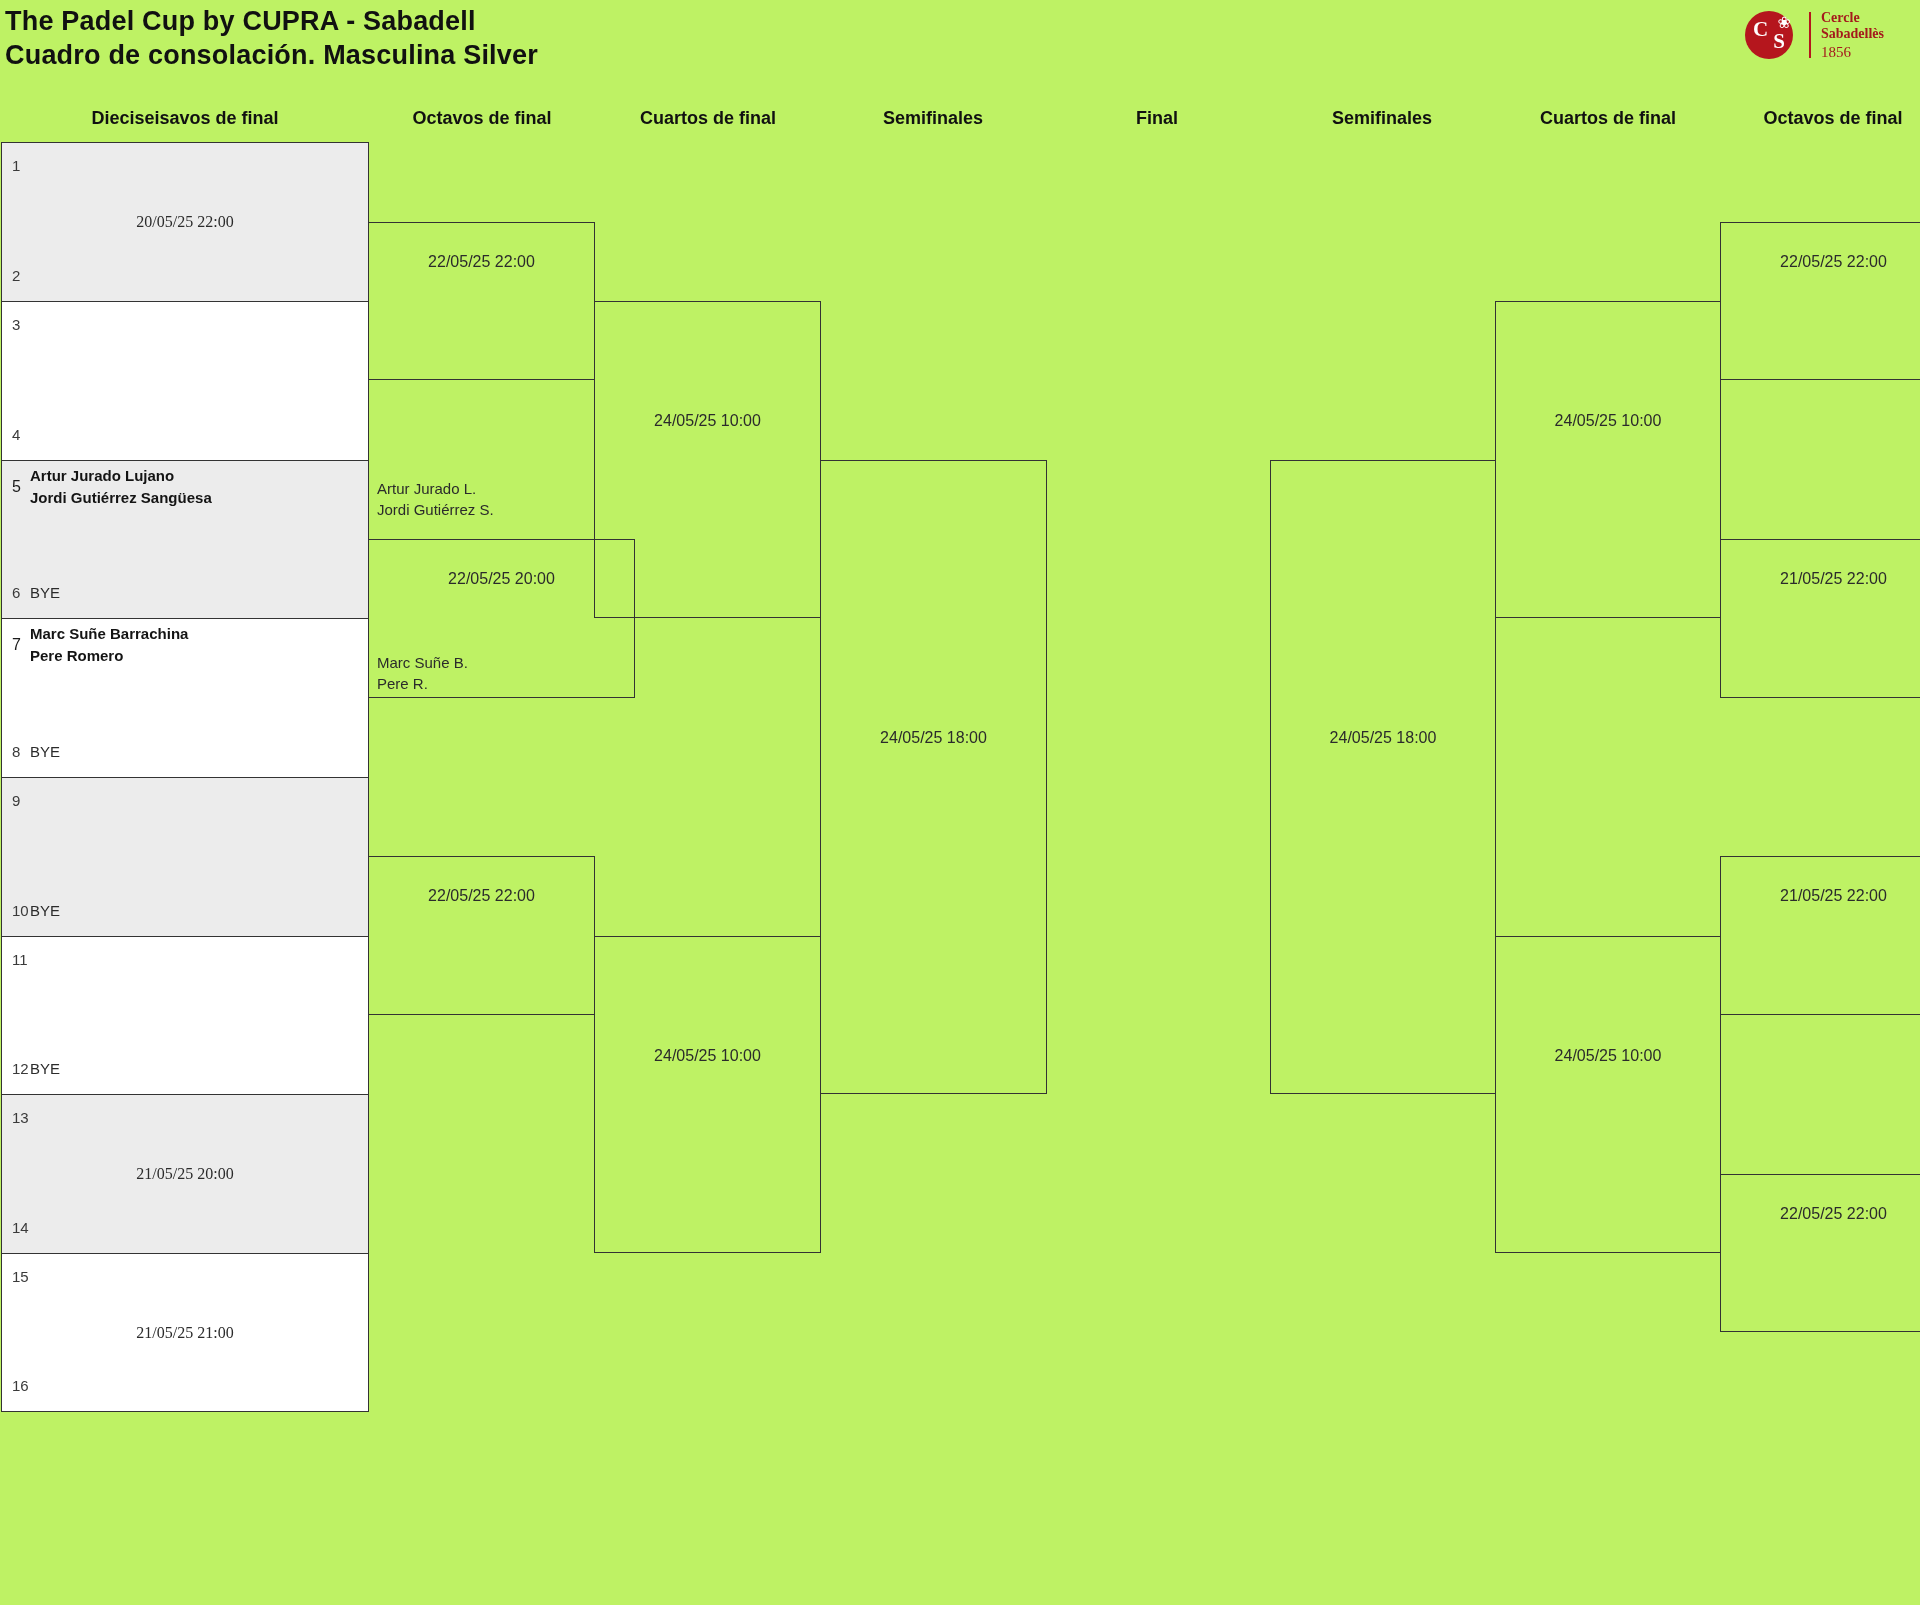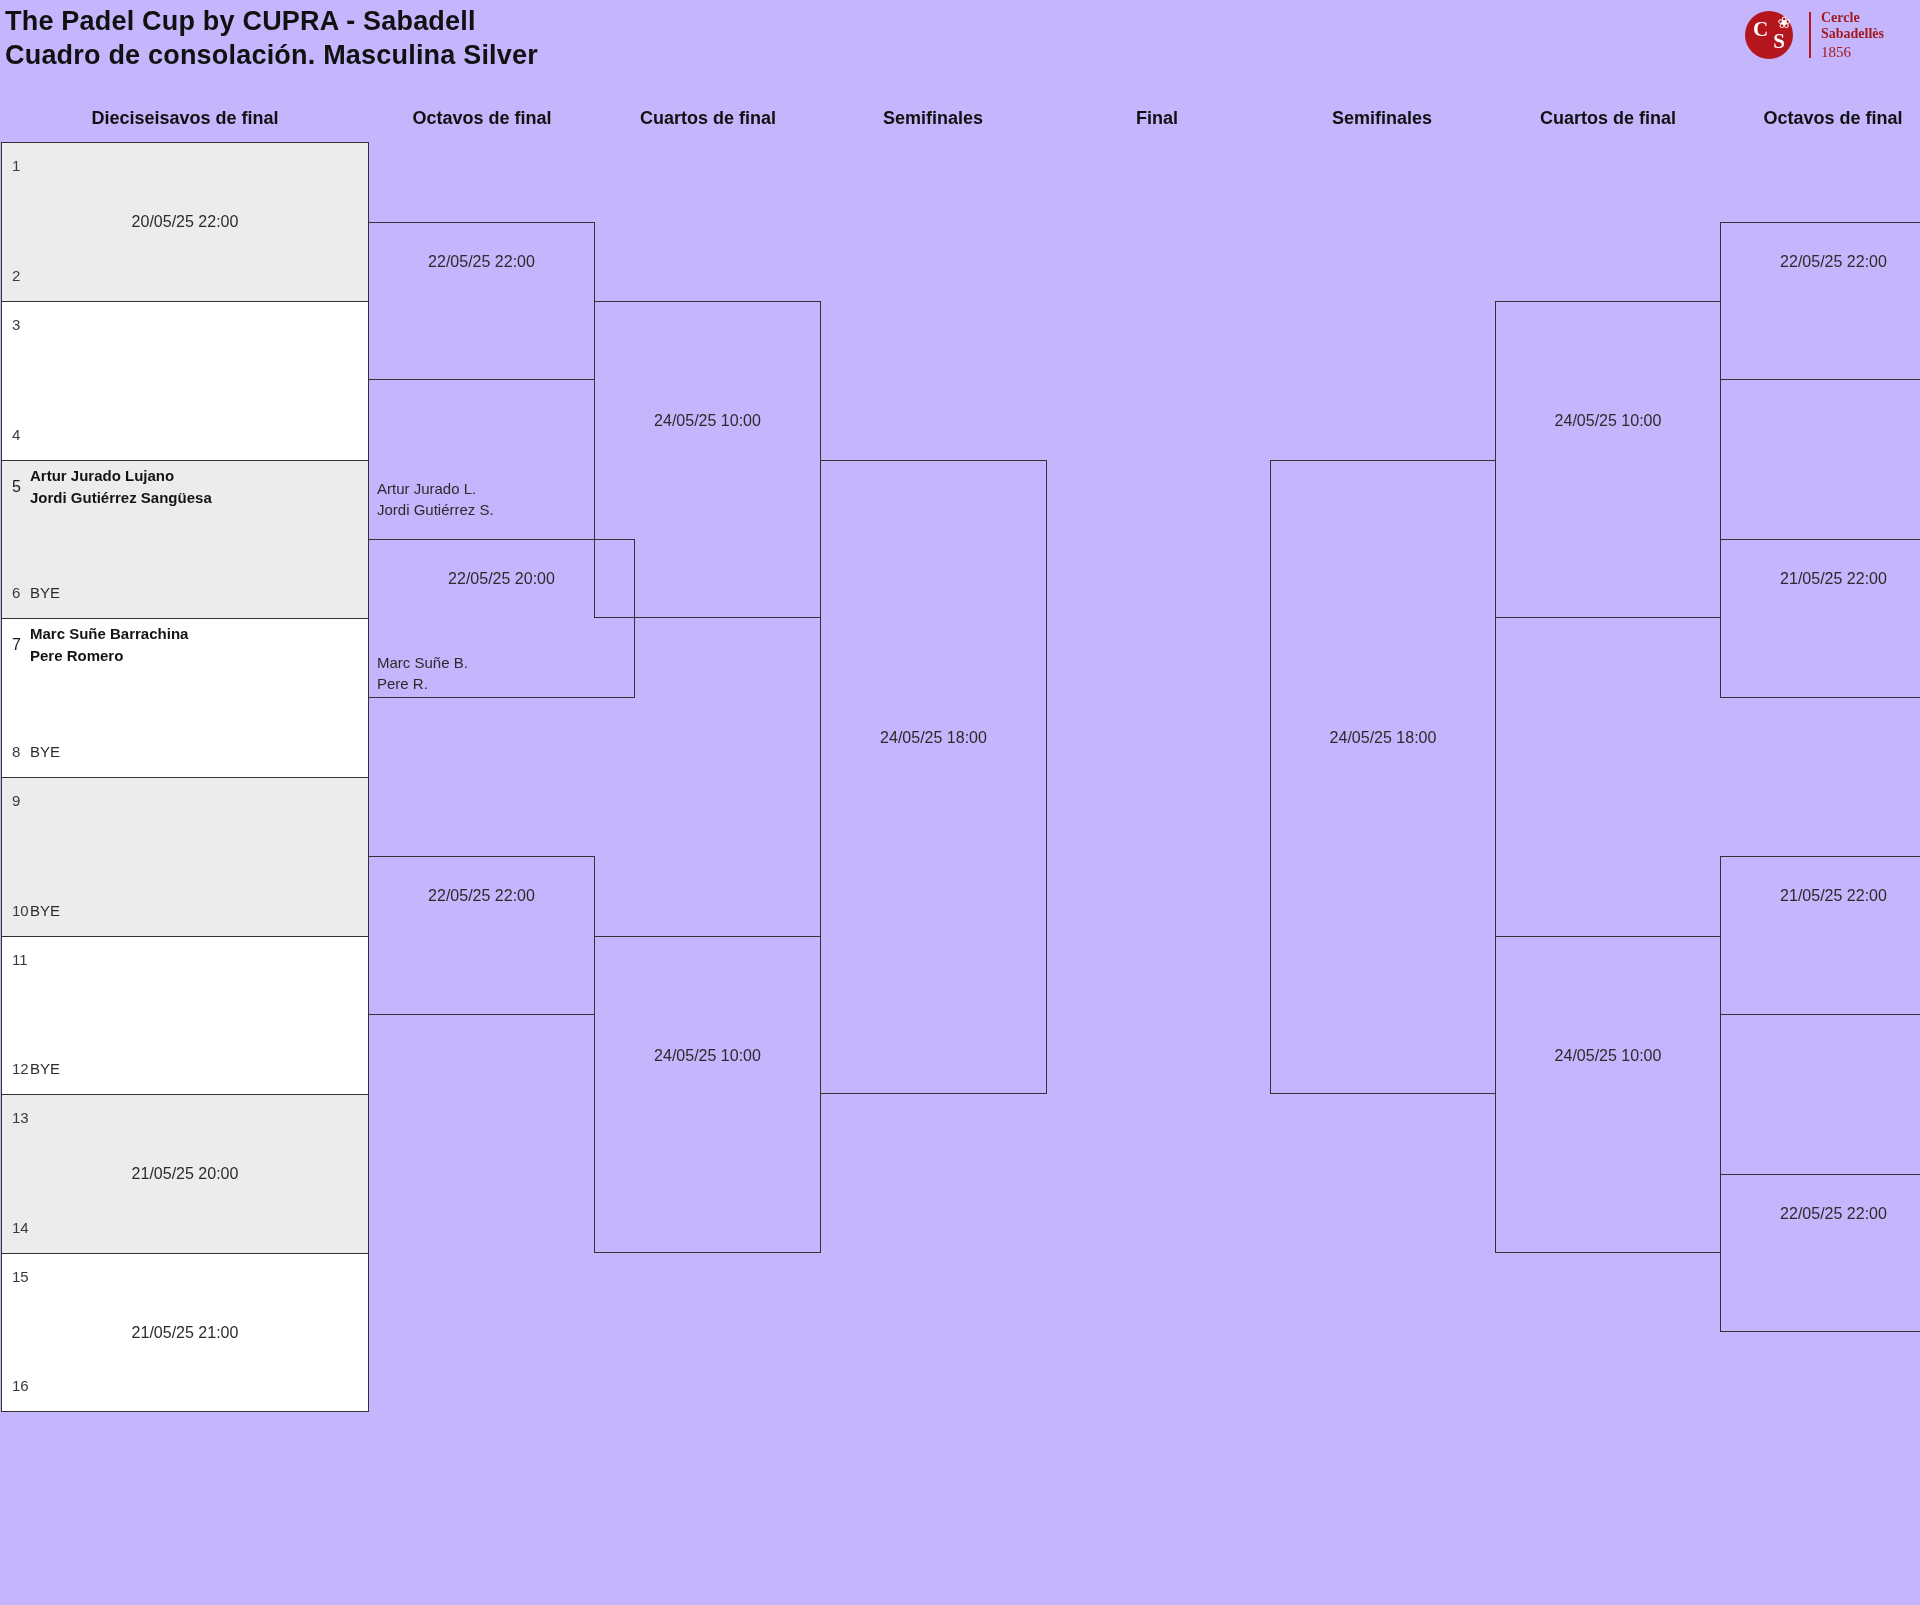--- a/index.html
+++ b/index.html
@@ -1,17 +1,17 @@
 <!DOCTYPE html>
 <html><head>
 <meta charset="utf-8">
 <style>
   html,body{margin:0;padding:0;background:#fff;}
   .stage{
-    position:relative;width:1920px;height:1605px;background:#c4b5fd;overflow:hidden;
+    position:relative;width:1920px;height:1605px;background:#bef264;overflow:hidden;
     font-family:"Liberation Sans",sans-serif;color:#1a1a1a;
   }
   
   .title{position:absolute;left:5px;top:4px;font-size:27px;line-height:34px;font-weight:700;color:#111;letter-spacing:.2px;}
   .col-header{position:absolute;top:108px;width:240px;text-align:center;font-size:18px;font-weight:700;color:#111;}
   
   .logo{position:absolute;left:1745px;top:10px;height:52px;}
   .logo-circle{position:absolute;left:0;top:1px;width:48px;height:48px;border-radius:50%;background:#b5161d;}
   .logo-c{position:absolute;left:8px;top:6px;color:#fff;font-family:"Liberation Serif",serif;font-size:21px;font-weight:700;}
   .logo-s{position:absolute;right:8px;bottom:5px;color:#fff;font-family:"Liberation Serif",serif;font-size:21px;font-weight:700;}
@@ -21,21 +21,21 @@
   .logo-text .l1,.logo-text .l2{font-size:14px;line-height:16px;font-weight:700;}
   .logo-text .l3{font-size:15px;line-height:16px;font-weight:400;margin-top:2px;}
   
   .c1box{position:absolute;left:1px;width:368px;box-sizing:border-box;
          border:1px solid #333;border-bottom:none;background:#fff;}
   .c1box.last{border-bottom:1px solid #333;}
   .gray{background:#ececec;}
   .rbox{position:absolute;box-sizing:border-box;border:1px solid #333;background:transparent;}
   
   .c1date{position:absolute;left:0;right:0;top:50%;transform:translateY(-50%);
-          text-align:center;font-size:16px;color:#2b2b2b;}
+          text-align:center;font-size:16px;color:#2b2b2b;font-family:Liberation Serif, serif;}
   .rdate{position:absolute;left:0;right:0;text-align:center;font-size:16px;line-height:20px;color:#2b2b2b;}
   .slotnum{position:absolute;left:10px;top:14px;font-size:15px;line-height:18px;color:#3a3a3a;}
   .slot2{position:absolute;left:0;bottom:16px;display:flex;align-items:center;font-size:15px;line-height:18px;color:#3a3a3a;}
   .seed{margin-left:10px;min-width:18px;}
   .bye{color:#2b2b2b;}
   .teamrow{position:absolute;left:0;right:0;top:4px;display:flex;align-items:center;}
   .names{font-size:15px;font-weight:700;line-height:22px;color:#141414;}
   .adv-label{position:absolute;font-size:15px;line-height:21px;color:#2b2b2b;}
 </style>
 </head>

